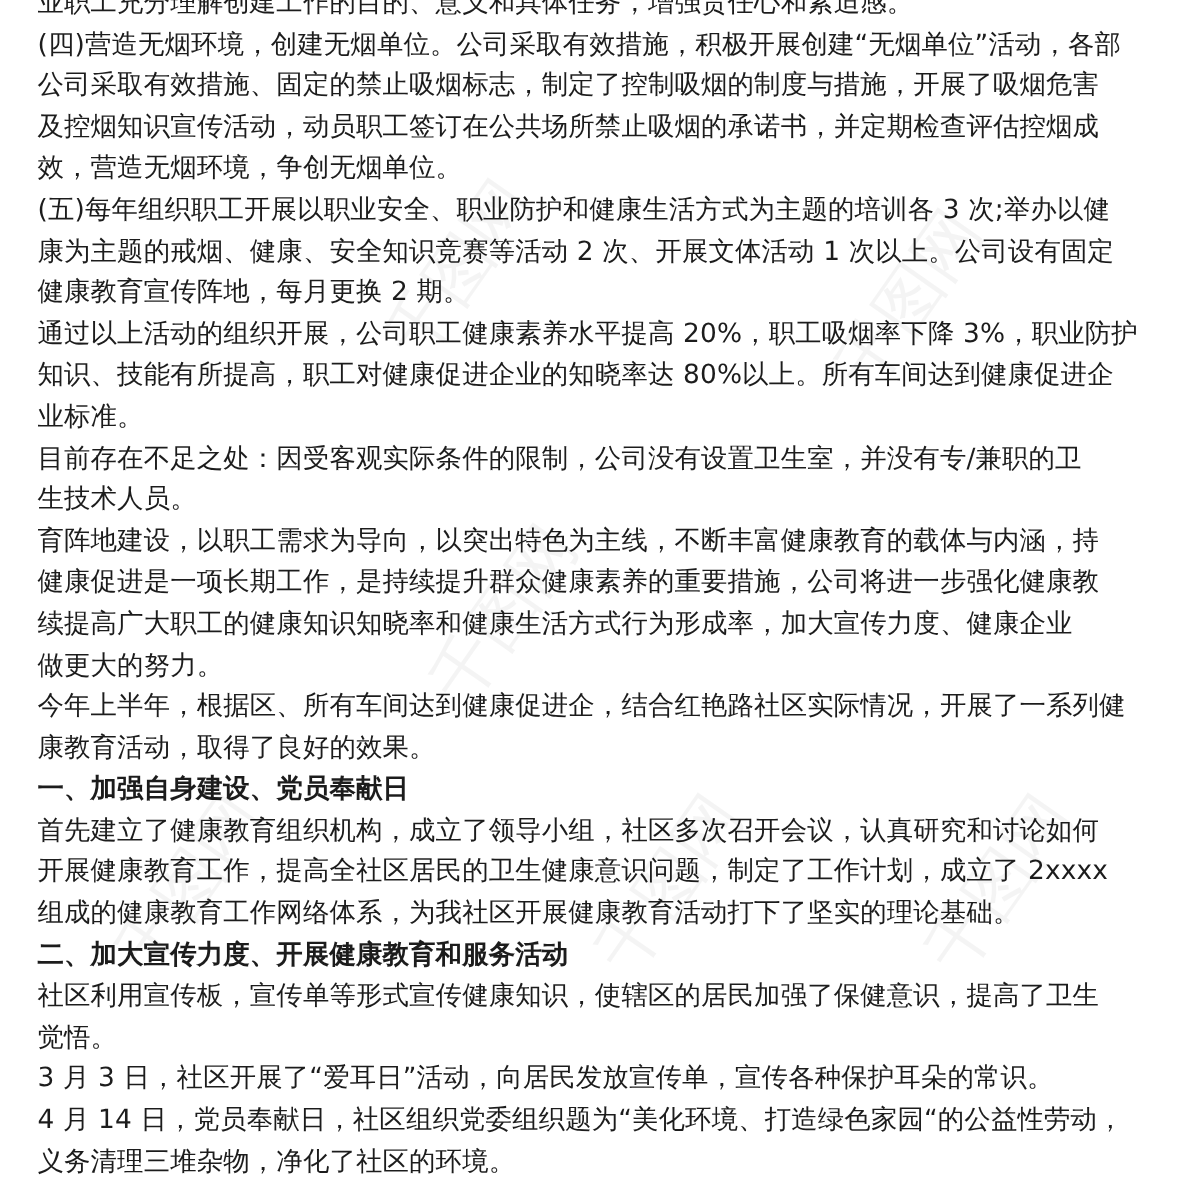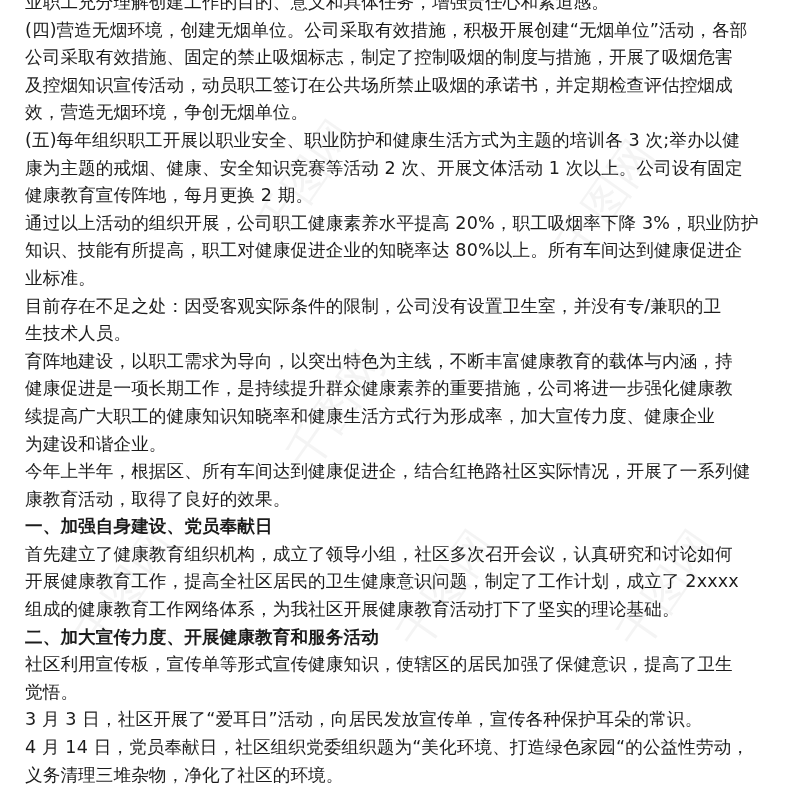--- a/index.html
+++ b/index.html
@@ -76,21 +76,21 @@
 
   <div class="paragraph">
     <div class="line">目前存在不足之处：因受客观实际条件的限制，公司没有设置卫生室，并没有专/兼职的卫</div>
     <div class="line">生技术人员。</div>
   </div>
 
   <div class="paragraph">
     <div class="line">育阵地建设，以职工需求为导向，以突出特色为主线，不断丰富健康教育的载体与内涵，持</div>
     <div class="line">健康促进是一项长期工作，是持续提升群众健康素养的重要措施，公司将进一步强化健康教</div>
     <div class="line">续提高广大职工的健康知识知晓率和健康生活方式行为形成率，加大宣传力度、健康企业</div>
-    <div class="line">为建设和谐企业。</div>
+    <div class="line">做更大的努力。</div>
   </div>
 
   <div class="paragraph">
     <div class="line">今年上半年，根据区、所有车间达到健康促进企，结合红艳路社区实际情况，开展了一系列健</div>
     <div class="line">康教育活动，取得了良好的效果。</div>
   </div>
 
   <div class="line heading">一、加强自身建设、党员奉献日</div>
 
   <div class="paragraph">

